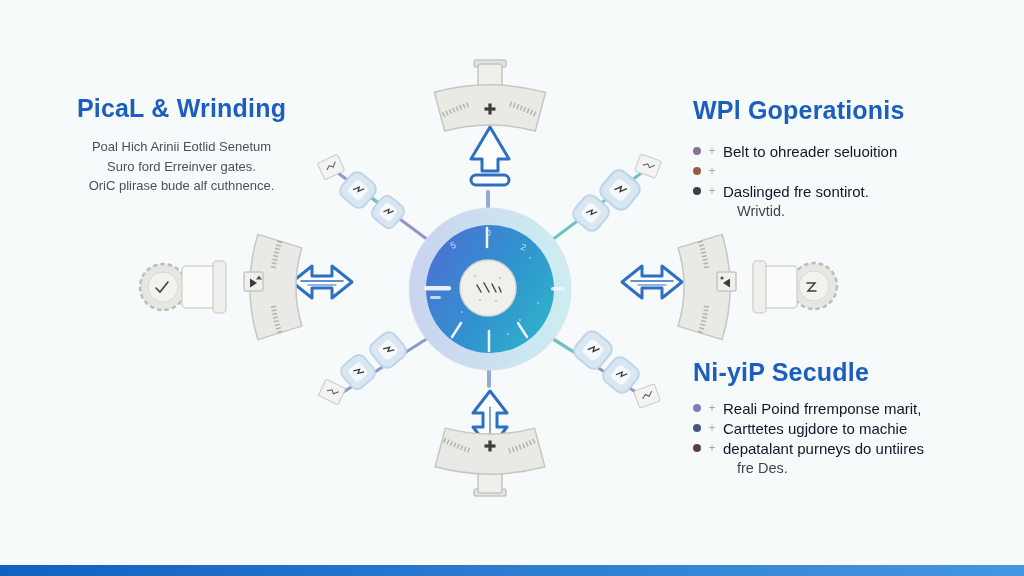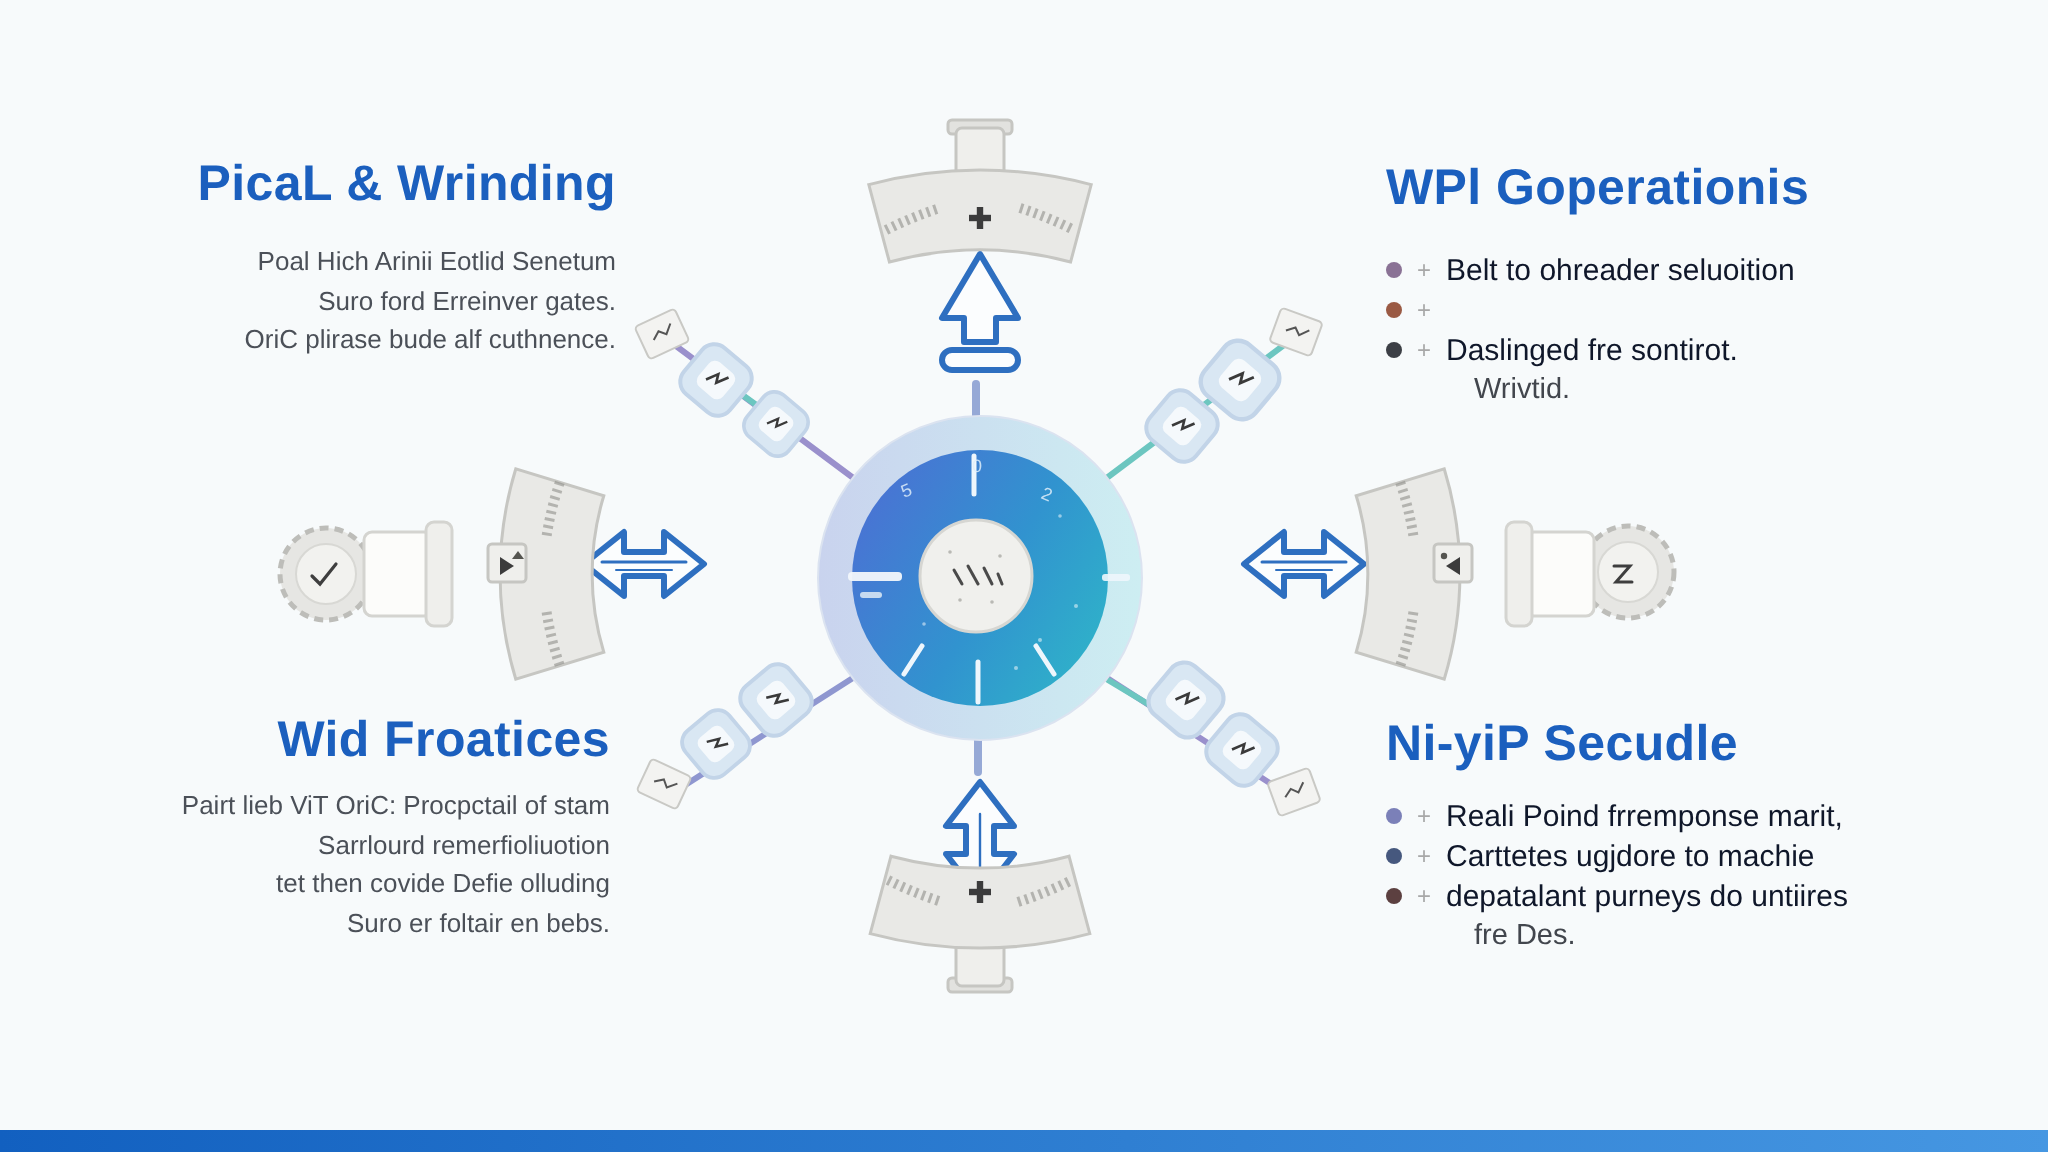--- a/index.html
+++ b/index.html
@@ -2,27 +2,27 @@
 <html><head>
 <meta charset="utf-8">
 <style>
   html,body{margin:0;padding:0;background:#e8eaed;}
   .canvas{
     position:relative;width:1024px;height:576px;overflow:hidden;
     background:#f7fafb;font-family:"Liberation Sans",sans-serif;
   }
   .block{position:absolute;}
   .head{margin:0;font-size:25px;font-weight:700;color:#1b5fbe;letter-spacing:.2px;white-space:nowrap;}
-  .ra{text-align:right;}
+  .ra{text-align:center;margin-top:16px;}
   .bodylines p{margin:0;font-size:13px;line-height:19.5px;color:#4b5058;white-space:nowrap;}
   .tl{left:55px;top:78px;width:253px;}
   .tl .bodylines{margin-top:14px;}
   .bl{left:55px;top:356px;width:250px;}
   .bl .bodylines{margin-top:8px;}
-  .tr{left:693px;top:80px;width:305px;}
+  .tr{left:693px;top:96px;width:305px;}
   .br{left:693px;top:358px;width:305px;}
   .bullets{margin-top:16px;}
   .br .bullets{margin-top:11px;}
   .brow{display:flex;align-items:center;height:20px;}
   .dot{width:8px;height:8px;border-radius:50%;background:#666;flex:0 0 auto;}
   .plusmark{width:22px;text-align:center;color:#a8a8a8;font-size:12px;flex:0 0 auto;}
   .btext{font-size:15px;color:#0f172a;white-space:nowrap;}
   .bcont{margin-left:44px;font-size:14.5px;color:#42464d;height:20px;line-height:20px;}
   .diagram{position:absolute;left:130px;top:55px;width:710px;height:455px;}
   .bottombar{
@@ -58,29 +58,20 @@
       </div>
       <div class="brow">
         <span class="dot" style="background: rgb(60, 63, 69);"></span>
         <span class="plusmark">+</span>
         <span class="btext">Daslinged fre sontirot.</span>
       </div>
       <div class="bcont">Wrivtid.</div>
     </div>
   </section>
 
-  <section class="block bl ra">
-    <h2 class="head">Wid Froatices</h2>
-    <div class="bodylines">
-      <p>Pairt lieb ViT OriC: Procpctail of stam</p>
-      <p>Sarrlourd remerfioliuotion</p>
-      <p>tet then covide Defie olluding</p>
-      <p>Suro er foltair en bebs.</p>
-    </div>
-  </section>
 
   <section class="block br">
     <h2 class="head">Ni-yiP Secudle</h2>
     <div class="bullets">
       <div class="brow">
         <span class="dot" style="background: rgb(123, 128, 184);"></span>
         <span class="plusmark">+</span>
         <span class="btext">Reali Poind frremponse marit,</span>
       </div>
       <div class="brow">

